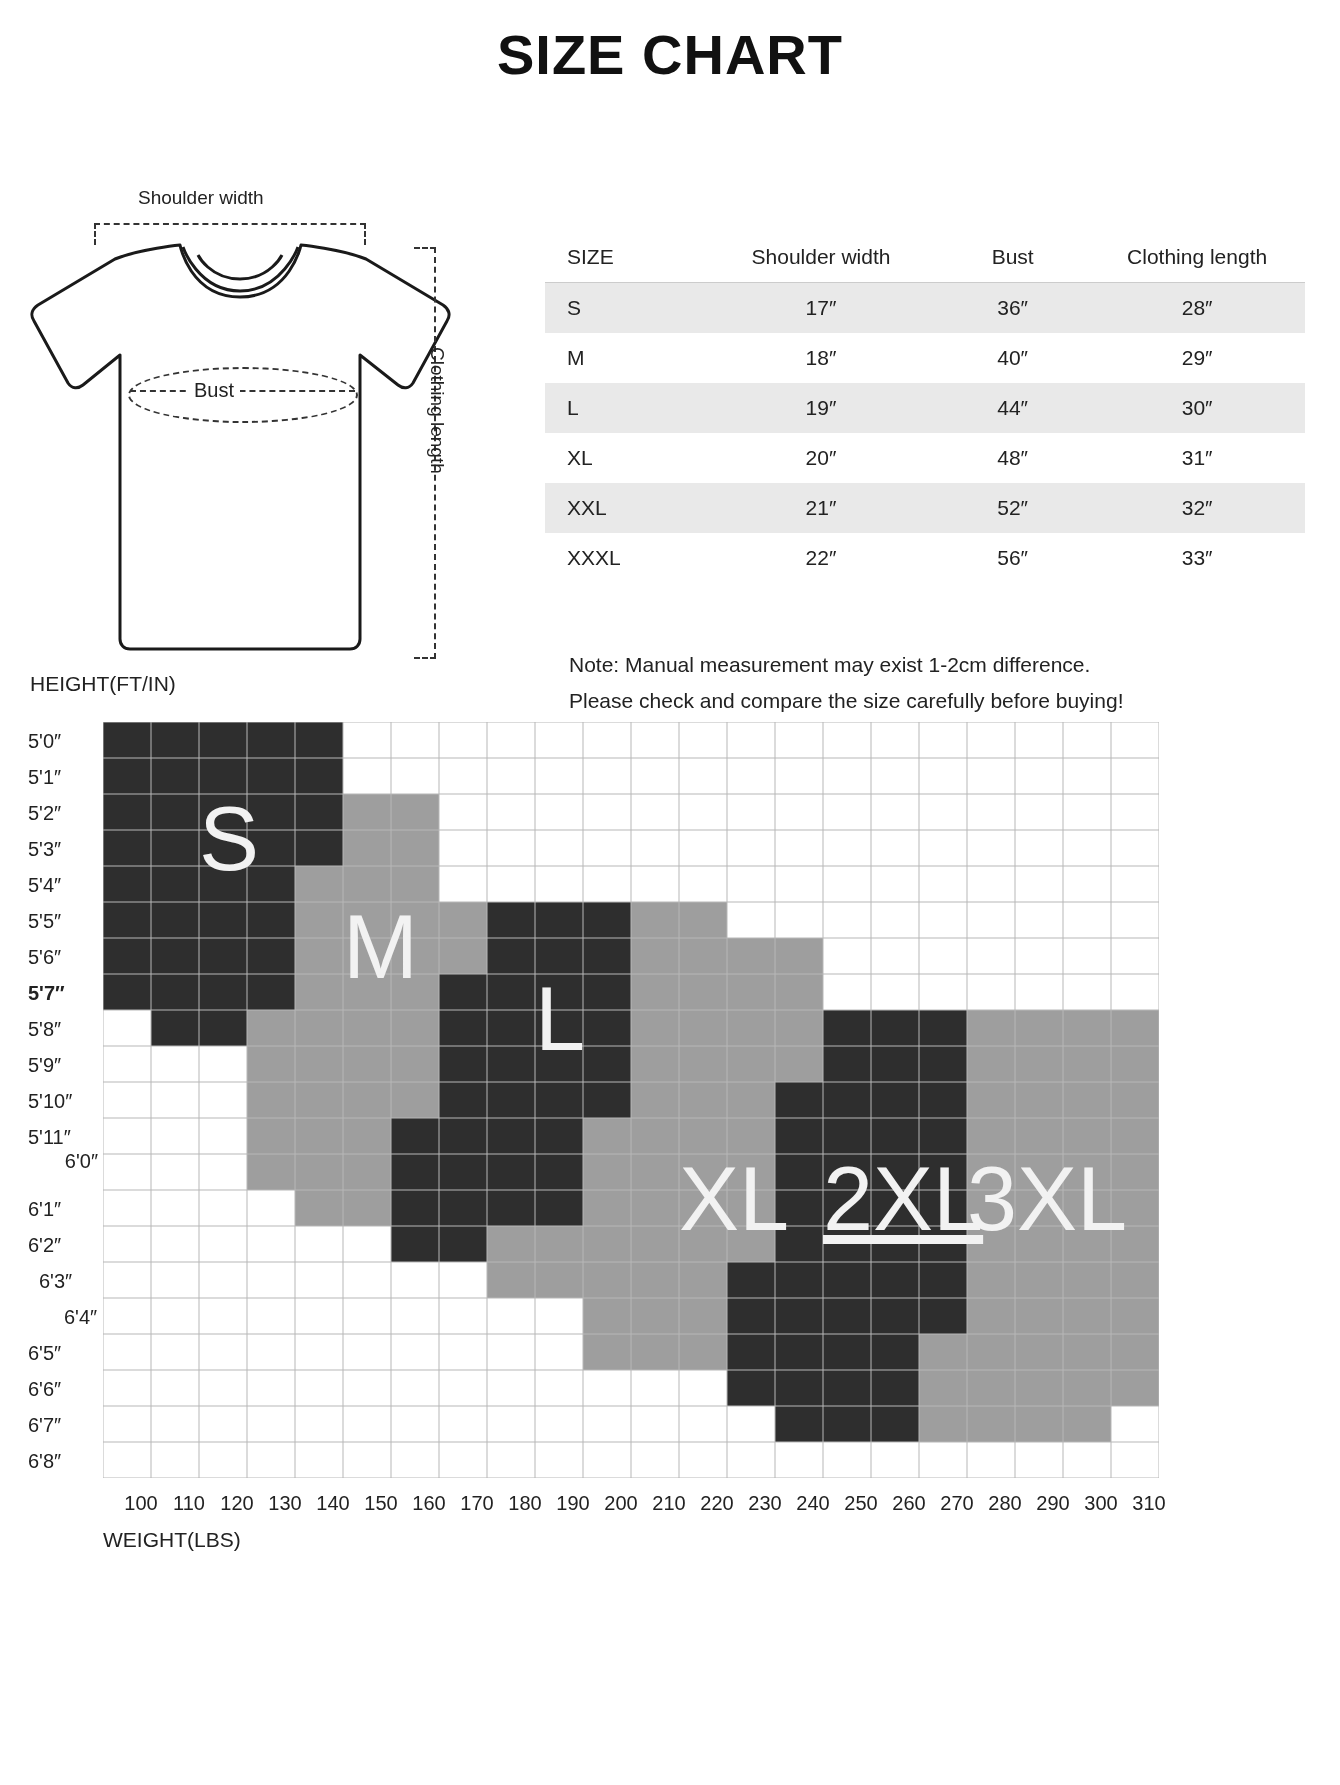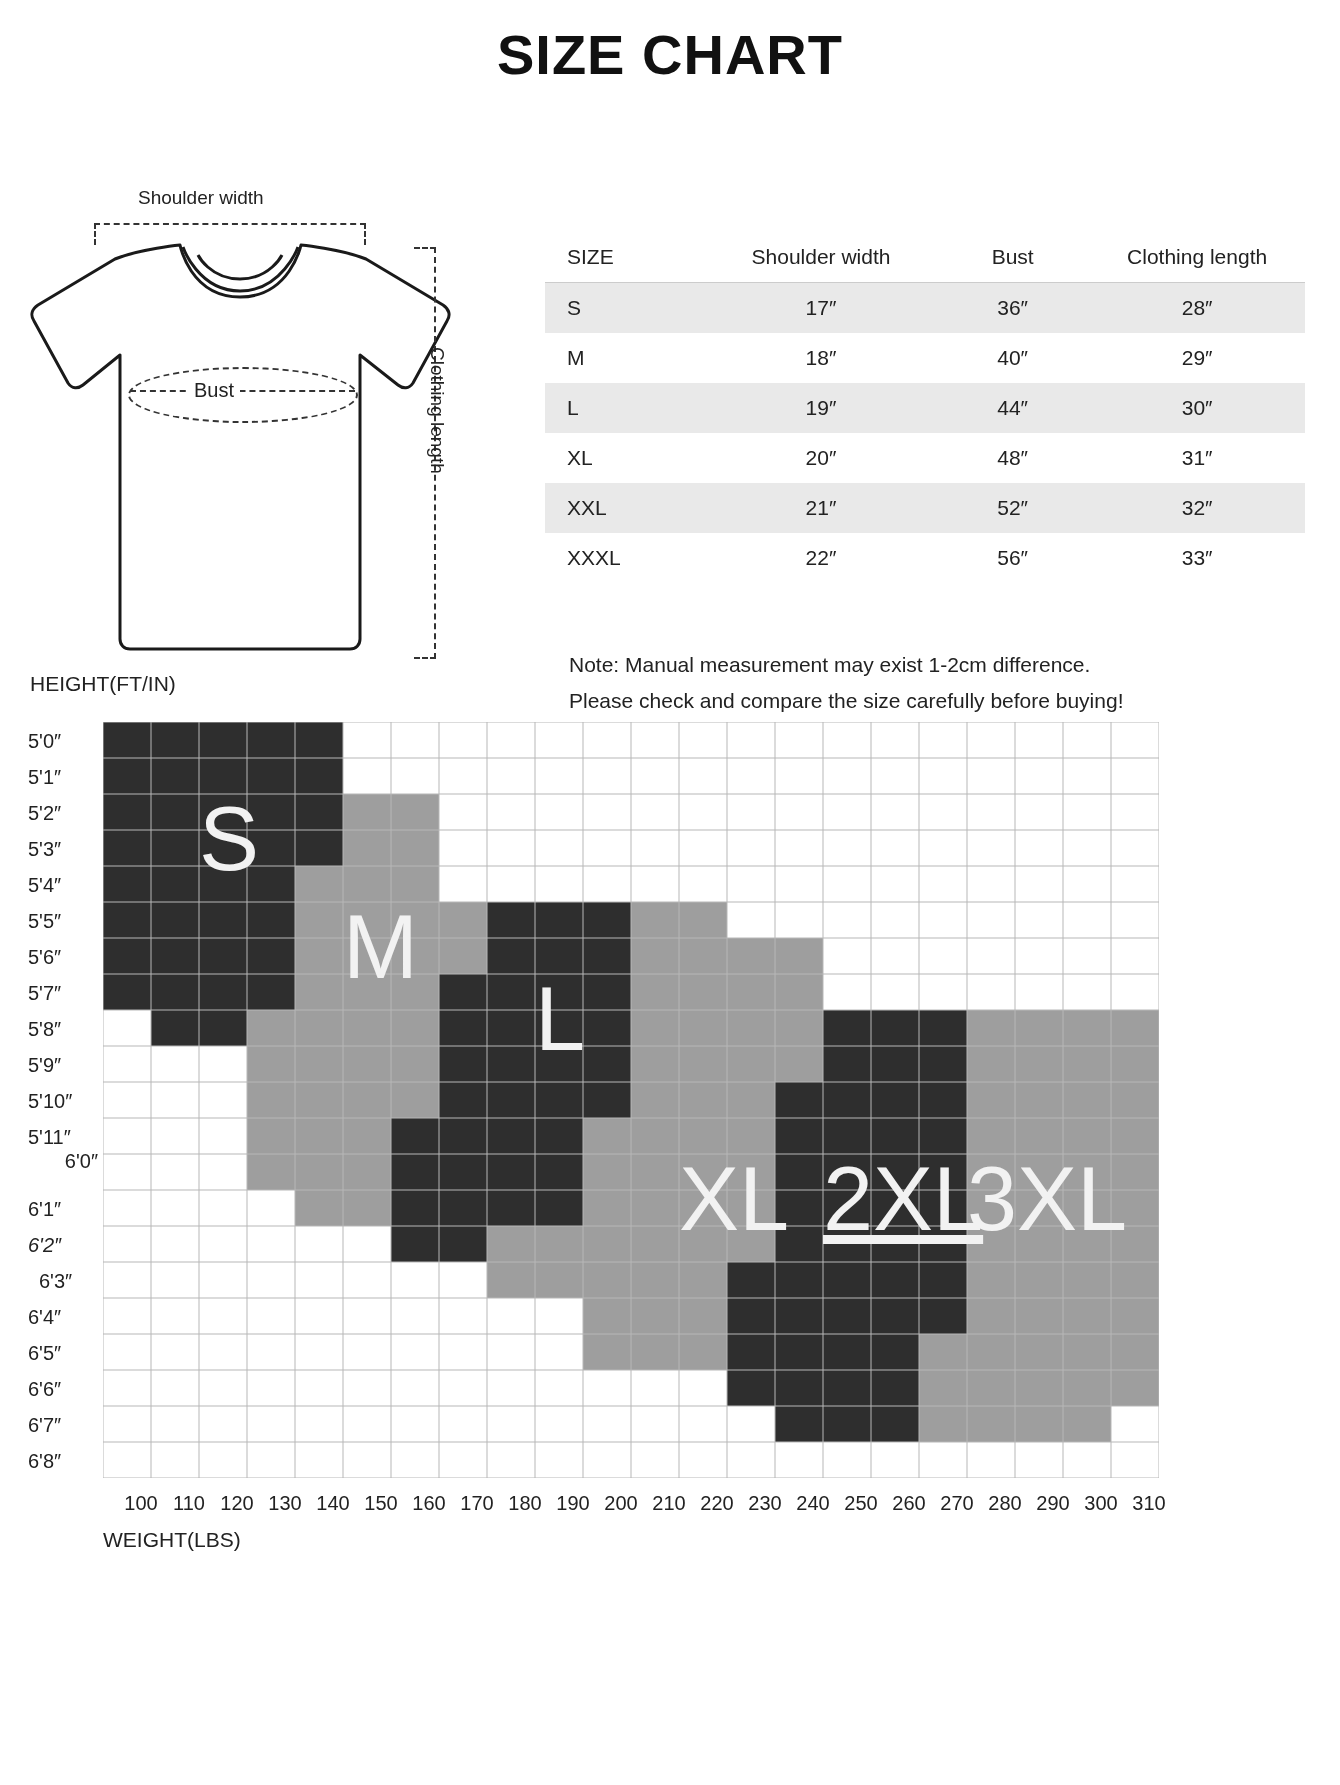--- a/index.html
+++ b/index.html
@@ -600,30 +600,30 @@
       </svg>
   </div>
   <div id="row-labels">
       <div class="row-label" style="top: 50px;">5'0″</div>
       <div class="row-label" style="top: 86px;">5'1″</div>
       <div class="row-label" style="top: 122px;">5'2″</div>
       <div class="row-label" style="top: 158px;">5'3″</div>
       <div class="row-label" style="top: 194px;">5'4″</div>
       <div class="row-label" style="top: 230px;">5'5″</div>
       <div class="row-label" style="top: 266px;">5'6″</div>
-      <div class="row-label" style="top: 302px;">5'7″</div>
+      <div class="row-label" style="top: 302px; font-weight: bold;">5'7″</div>
       <div class="row-label" style="top: 338px;">5'8″</div>
       <div class="row-label" style="top: 374px;">5'9″</div>
       <div class="row-label" style="top: 410px;">5'10″</div>
       <div class="row-label" style="top: 446px;">5'11″</div>
       <div class="row-label" style="top: 470px; text-align: right;">6'0″</div>
       <div class="row-label" style="top: 518px;">6'1″</div>
-      <div class="row-label" style="top: 554px; font-style: italic;">6'2″</div>
+      <div class="row-label" style="top: 554px;">6'2″</div>
       <div class="row-label" style="top: 590px; margin-left: 11px;">6'3″</div>
-      <div class="row-label" style="top: 626px;">6'4″</div>
+      <div class="row-label" style="top: 626px; margin-left: 36px;">6'4″</div>
       <div class="row-label" style="top: 662px;">6'5″</div>
       <div class="row-label" style="top: 698px;">6'6″</div>
       <div class="row-label" style="top: 734px;">6'7″</div>
       <div class="row-label" style="top: 770px;">6'8″</div>
     </div>
   <div id="col-labels">
       <div class="col-label" style="left: 103px; top: 812px;">100</div>
       <div class="col-label" style="left: 151px; top: 812px;">110</div>
       <div class="col-label" style="left: 199px; top: 812px;">120</div>
       <div class="col-label" style="left: 247px; top: 812px;">130</div>

